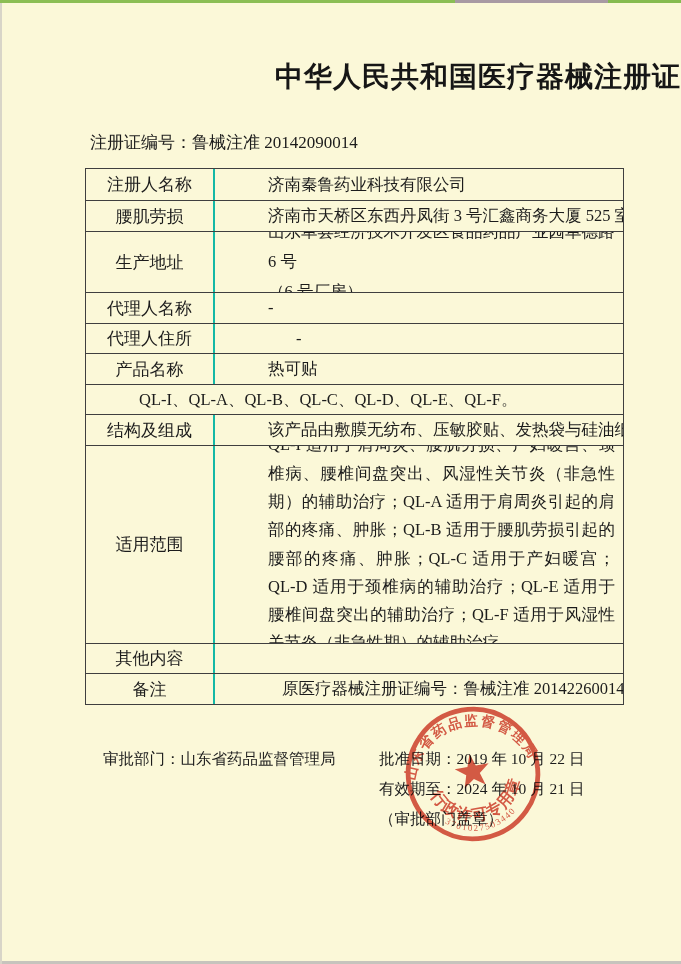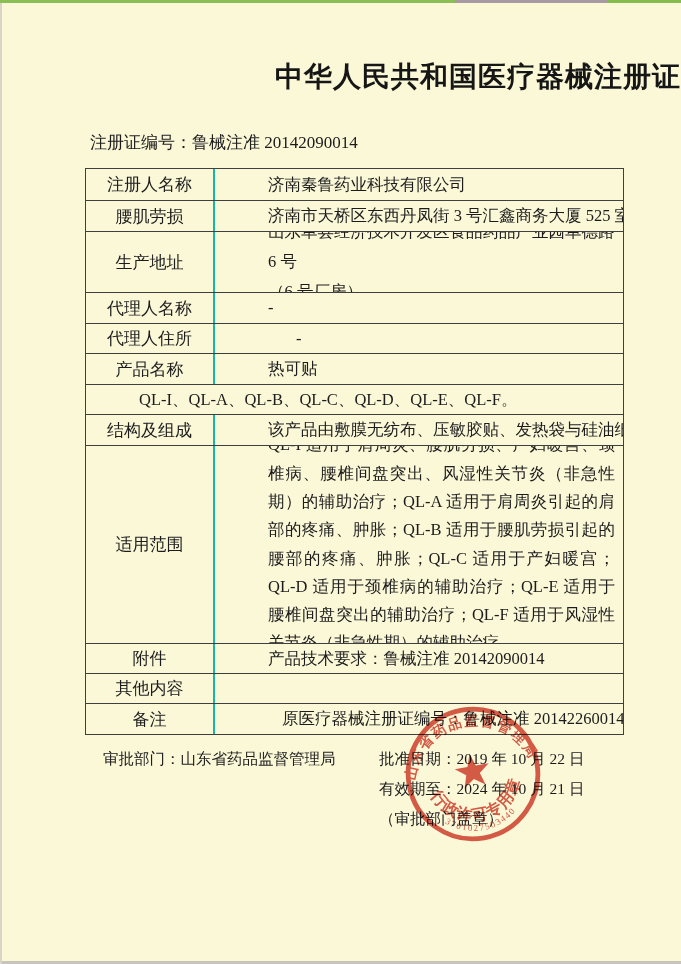--- a/index.html
+++ b/index.html
@@ -149,26 +149,20 @@
         </div>
     </div>
 
     <div class="trow r8">
       <div class="lbl">适用范围</div>
       <div class="val justify">
           <span class="vtext">QL-I 适用于肩周炎、腰肌劳损、产妇暖宫、颈椎病、腰椎间盘突出、风湿性关节炎（非急性期）的辅助治疗；QL-A 适用于肩周炎引起的肩部的疼痛、肿胀；QL-B 适用于腰肌劳损引起的腰部的疼痛、肿胀；QL-C 适用于产妇暖宫；QL-D 适用于颈椎病的辅助治疗；QL-E 适用于腰椎间盘突出的辅助治疗；QL-F 适用于风湿性关节炎（非急性期）的辅助治疗。</span>
         </div>
     </div>
 
-    <div class="trow r9">
-      <div class="lbl">附件</div>
-      <div class="val nowrap">
-          <span class="vtext">产品技术要求：鲁械注准 20142090014</span>
-        </div>
-    </div>
 
     <div class="trow r10">
       <div class="lbl">其他内容</div>
       <div class="val">
           <span class="vtext"></span>
         </div>
     </div>
 
     <div class="trow r11">
       <div class="lbl">备注</div>

